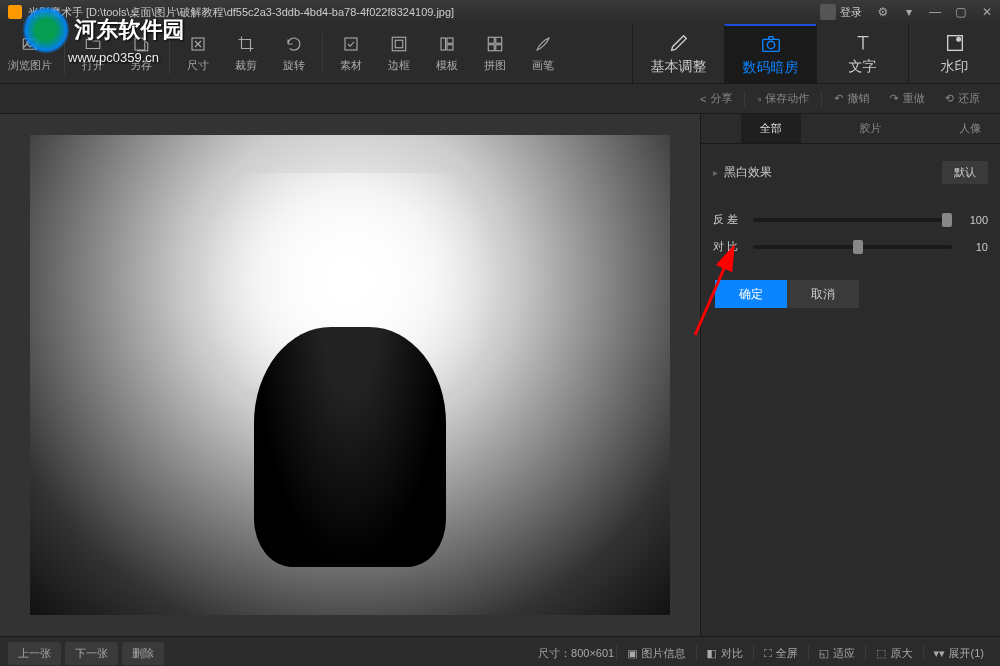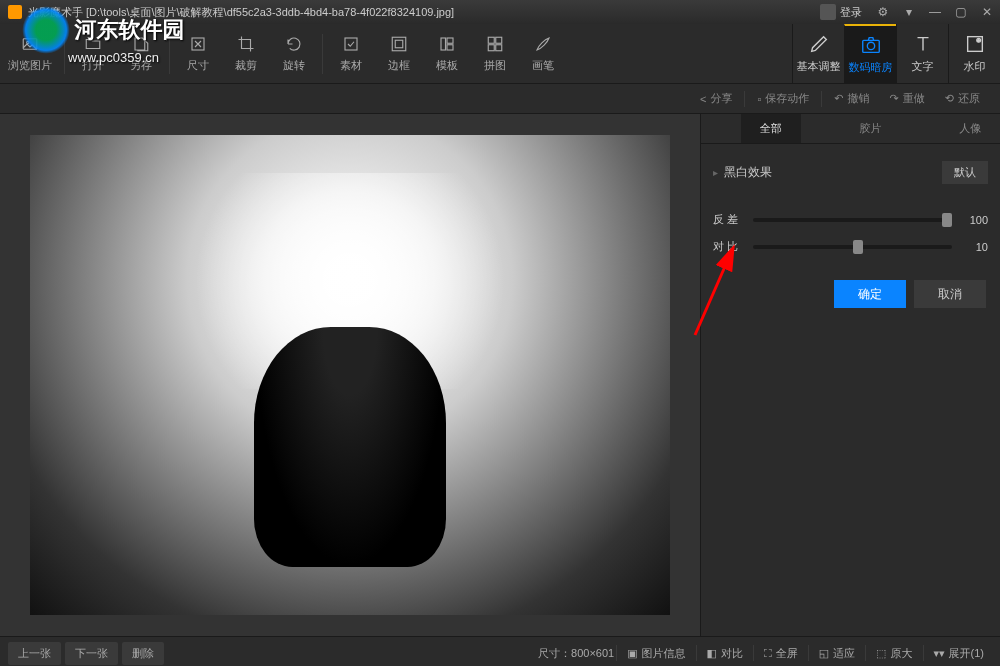--- a/index.html
+++ b/index.html
@@ -13,23 +13,23 @@
 .titlebar .win-btns { display: flex; }
 .titlebar .win-btn { width: 26px; height: 24px; display: flex; align-items: center; justify-content: center; color: #aaa; cursor: pointer; font-size: 12px; }
 
 .main-toolbar { height: 60px; background: #2b2b2b; display: flex; align-items: center; border-bottom: 1px solid #1a1a1a; }
 .tool-btn { display: flex; flex-direction: column; align-items: center; justify-content: center; width: 48px; height: 56px; color: #aaa; font-size: 11px; cursor: pointer; gap: 4px; }
 .tool-btn .icon { width: 20px; height: 20px; display: flex; align-items: center; justify-content: center; }
 .tool-btn.wide { width: 60px; }
 .tool-divider { width: 1px; height: 40px; background: #3a3a3a; margin: 0 4px; }
 
 .right-tabs { display: flex; height: 60px; margin-left: auto; }
-.right-tab { width: 52px; height: 60px; display: flex; flex-direction: column; align-items: center; justify-content: center; color: #ccc; font-size: 11px; cursor: pointer; gap: 4px; border-left: 1px solid #1a1a1a; }
+.right-tab { width: 92px; height: 60px; display: flex; flex-direction: column; align-items: center; justify-content: center; color: #ccc; font-size: 14px; cursor: pointer; gap: 4px; border-left: 1px solid #1a1a1a; }
 .right-tab .icon { width: 22px; height: 22px; display: flex; align-items: center; justify-content: center; font-size: 18px; }
-.right-tab.active { background: #1a1a1a; border-top: 2px solid #eab308; color: #0a84ff; }
+.right-tab.active { background: #1a1a1a; border-top: 2px solid #1d4ed8; color: #0a84ff; }
 
 .secondary-bar { height: 30px; background: #2b2b2b; display: flex; align-items: center; padding: 0 10px; font-size: 11px; color: #888; border-bottom: 1px solid #1a1a1a; }
 .sec-item { display: flex; align-items: center; gap: 4px; padding: 0 10px; cursor: pointer; }
 .sec-divider { width: 1px; height: 16px; background: #3a3a3a; margin: 0 2px; }
 .sec-left { flex: 1; display: flex; justify-content: flex-end; }
 
 .content { display: flex; height: calc(666px - 24px - 60px - 30px - 30px); }
 .canvas-area { flex: 1; background: #333; display: flex; align-items: center; justify-content: center; position: relative; }
 .canvas-img { width: 640px; height: 480px; background: radial-gradient(circle at 50% 30%, #fff 0%, #eee 15%, #ccc 35%, #888 55%, #333 80%, #111 100%); position: relative; overflow: hidden; }
 .canvas-img::after { content: ""; position: absolute; bottom: 10%; left: 35%; width: 30%; height: 50%; background: radial-gradient(ellipse at top, #222 20%, #000 70%); border-radius: 40% 40% 20% 20%; }
@@ -43,21 +43,21 @@
 .effect-row { display: flex; align-items: center; height: 36px; padding: 0 12px; color: #ccc; font-size: 12px; }
 .effect-row .arrow { margin-right: 6px; color: #666; font-size: 10px; }
 .effect-row .default-btn { margin-left: auto; background: #3a3a3a; color: #ccc; border: none; padding: 4px 12px; font-size: 11px; cursor: pointer; }
 
 .slider-row { display: flex; align-items: center; padding: 6px 12px; gap: 8px; color: #ccc; font-size: 11px; }
 .slider-row .slider-label { width: 32px; }
 .slider-row .slider-track { flex: 1; height: 4px; background: #1a1a1a; position: relative; border-radius: 2px; }
 .slider-row .slider-thumb { position: absolute; top: -5px; width: 10px; height: 14px; background: #888; border-radius: 2px; cursor: pointer; }
 .slider-row .slider-val { width: 28px; text-align: right; }
 
-.action-buttons { display: flex; justify-content: flex-end; padding: 20px 14px; gap: 8px; }
+.action-buttons { display: flex; padding: 20px 14px; }
 .action-buttons button { width: 72px; height: 28px; border: none; font-size: 12px; cursor: pointer; }
 .btn-ok { background: #0a84ff; color: #fff; }
 .btn-cancel { background: #3a3a3a; color: #ccc; }
 
 .statusbar { height: 30px; background: #2b2b2b; border-top: 1px solid #1a1a1a; display: flex; align-items: center; padding: 16px 8px; font-size: 11px; color: #aaa; }
 .status-btn { padding: 4px 10px; background: #3a3a3a; margin-right: 4px; cursor: pointer; border-radius: 2px; }
 .status-sep { flex: 1; }
 .status-item { display: flex; align-items: center; gap: 4px; padding: 0 8px; cursor: pointer; }
 .status-divider { width: 1px; height: 16px; background: #3a3a3a; margin: 0 2px; }
 

